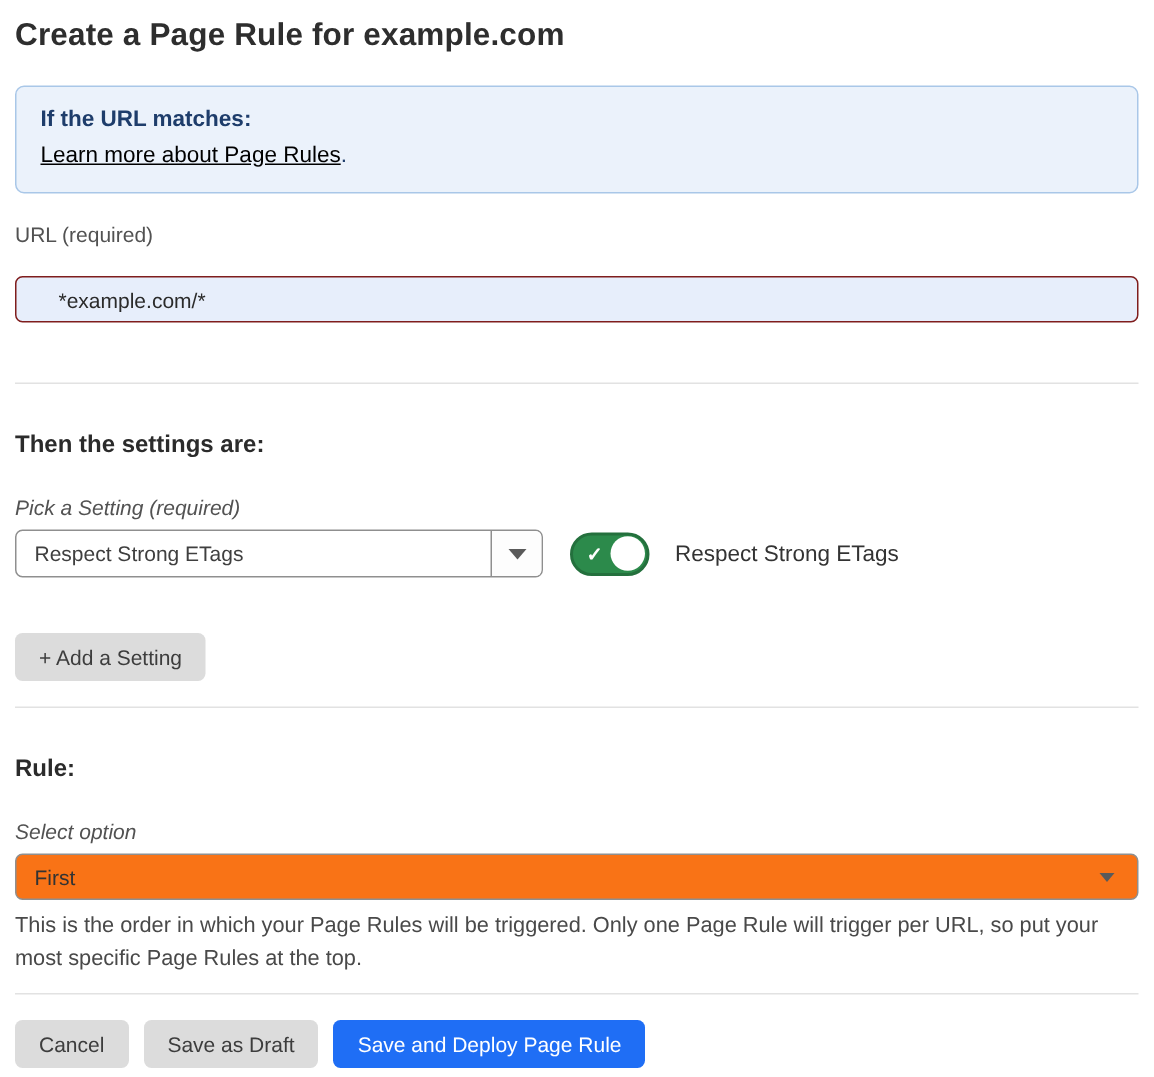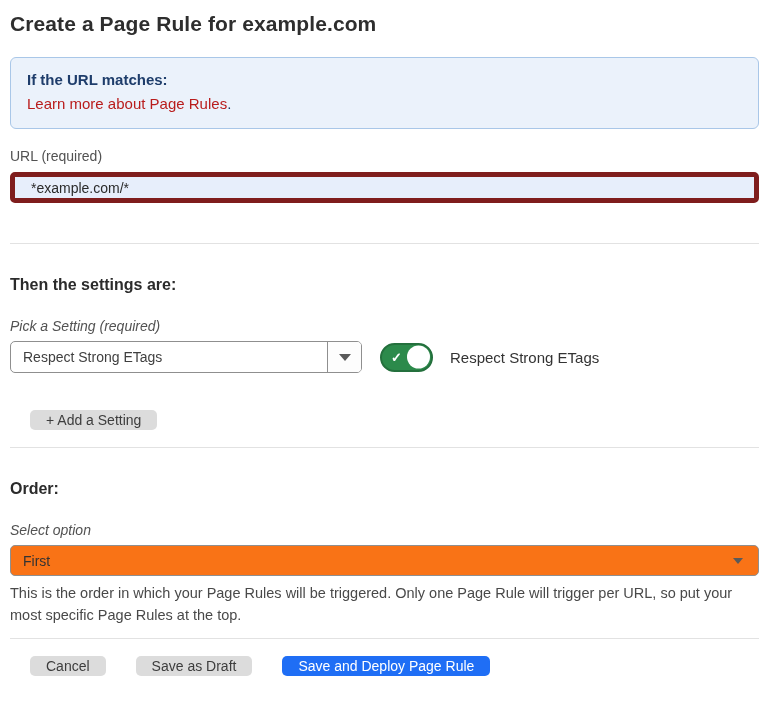--- a/index.html
+++ b/index.html
@@ -25,39 +25,40 @@
     background: #ebf2fb;
     border: 1px solid #a9c7e8;
     border-radius: 6px;
     padding: 10px 16px 12px 16px;
     color: #1e3d6b;
     font-size: 15px;
     line-height: 24px;
   }
   .info-box .info-heading { font-weight: 700; }
   .info-box a.info-link {
-    color: #b91c1c;
+    color: #000000;
+    text-decoration: underline;
     cursor: pointer;
     margin-top: 24px;
   }
   
   .field-label {
     font-size: 14px;
     color: #525252;
     margin-top: 19px;
-    margin-bottom: 8px;
+    margin-bottom: 20px;
   }
   
   .url-input {
     width: 100%;
     height: 31px;
     background: #e7eefb;
-    border: 5px solid #7f1d1d;
-    border-radius: 5px;
-    padding: 0 16px;
+    border: 1px solid #7f1d1d;
+    border-radius: 5px;
+    padding: 0 28px;
     font-family: "Liberation Sans", sans-serif;
     font-size: 14px;
     color: #2b2b2b;
     outline: none;
   }
   .divider {
     border: none;
     border-top: 1px solid #e2e2e2;
     height: 0;
   }
@@ -149,24 +150,23 @@
     margin-left: 17px;
     font-size: 15px;
     color: #333333;
   }
   
   .btn {
     font-family: "Liberation Sans", sans-serif;
     font-size: 14px;
     border: none;
     border-radius: 5px;
-    height: 20px;
+    height: 32px;
     padding: 0 16px;
     cursor: pointer;
-    margin-left: 20px;
   }
   .btn-gray {
     background: #dcdcdc;
     color: #3d3d3d;
   }
   .add-setting-btn { margin-top: 37px; }
   
   .order-select {
     position: relative;
     width: 100%;
@@ -239,21 +239,21 @@
     <span class="check">✓</span>
     <span class="knob"></span>
   </div>
   <div class="toggle-label">Respect Strong ETags</div>
 </div>
 
 <button class="btn btn-gray add-setting-btn">+ Add a Setting</button>
 
 <hr class="divider divider-2">
 
-<div class="section-heading">Order:</div>
+<div class="section-heading">Rule:</div>
 
 <div class="field-label-2">Select option</div>
 
 <div class="order-select">
   <span>First</span>
   <span class="tri-down"></span>
 </div>
 
 <div class="help-text">This is the order in which your Page Rules will be triggered. Only one Page Rule will trigger per URL, so put your most specific Page Rules at the top.</div>
 

